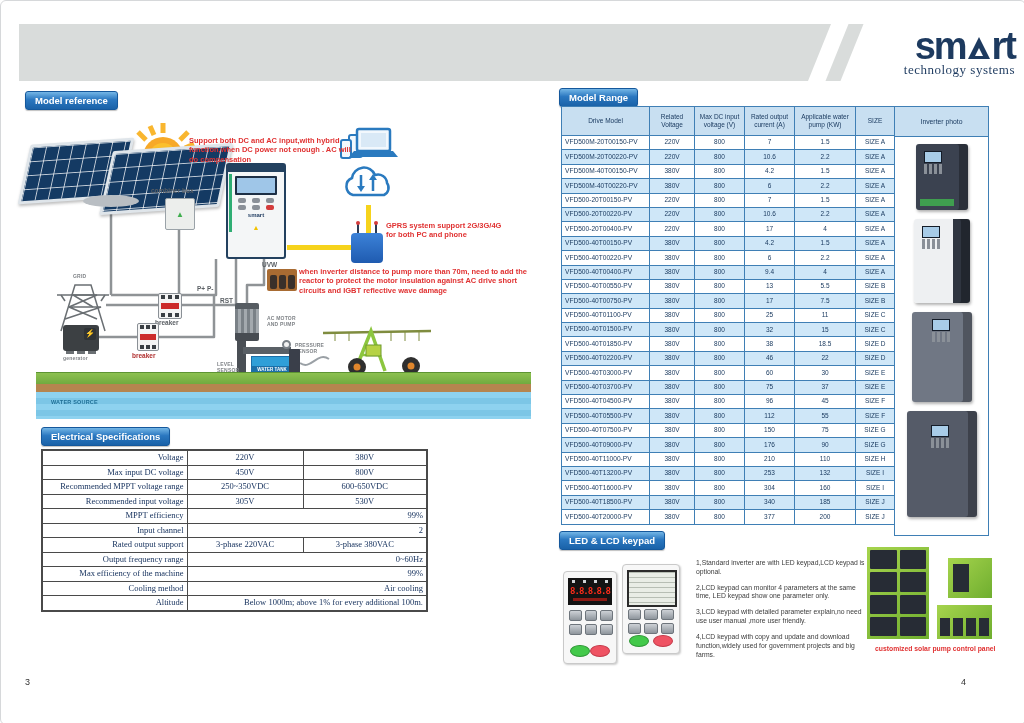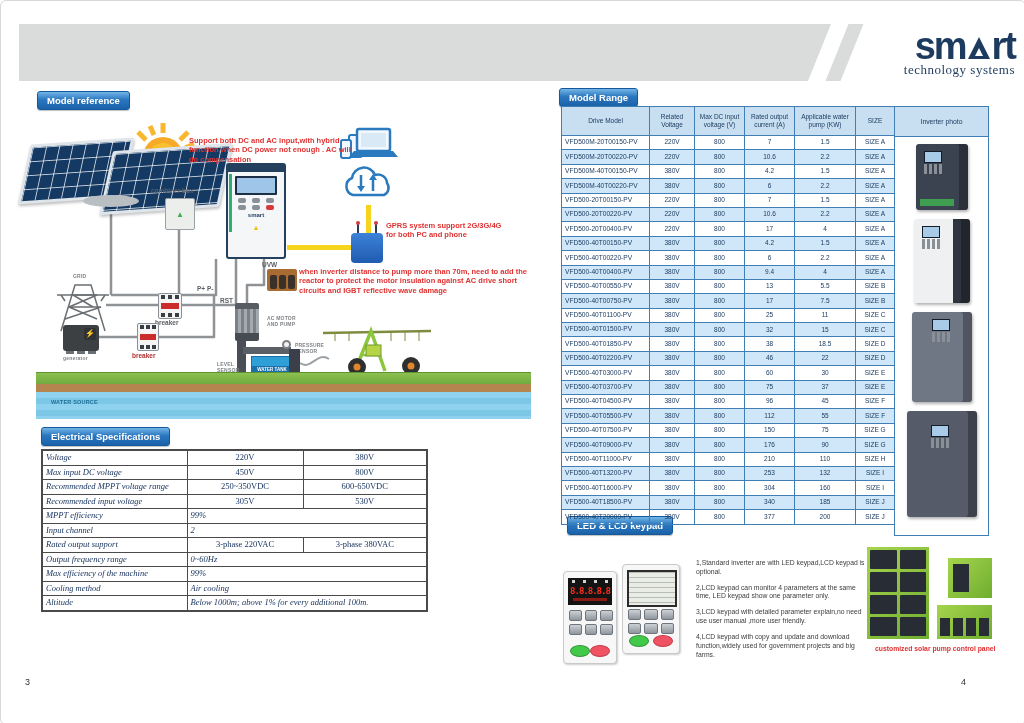--- a/index.html
+++ b/index.html
@@ -75,21 +75,21 @@
   .ant{position:absolute;top:-9px;width:2px;height:9px;background:#2a3b55;}
   .ant::after{content:"";position:absolute;top:-3px;left:-1px;width:4px;height:4px;background:#d43c3c;border-radius:50%;}
   .yline{position:absolute;background:#f6d31c;}
 
   
   #elec{left:40px;top:448px;width:385px;border-collapse:collapse;table-layout:fixed;
     font-family:"Liberation Serif",serif;font-size:8.5px;color:#1a3560;}
   #elec td{border:1px solid #4a4a4a;height:13.5px;padding:0 3px;line-height:1.05;overflow:hidden;white-space:nowrap;}
   #elec{border:2px solid #4a4a4a;}
   #elec td.ctr{text-align:center;}
-  #elec td.lbl,#elec td.val{text-align:left;font-style:italic;}
+  #elec td.lbl,#elec td.val{text-align:right;}
 
   
   #mr{left:560px;top:105px;width:333px;border-collapse:collapse;table-layout:fixed;font-size:6.5px;color:#16365c;}
   #mr th{border:1px solid #3f7fb5;background:#c8dff1;height:28px;font-weight:normal;line-height:1.2;padding:0 1px;}
   #mr td{border:1px solid #3f7fb5;height:13.4px;padding:0 1px;text-align:center;line-height:1;overflow:hidden;white-space:nowrap;}
   #mr td.dm{text-align:left;padding-left:3px;font-size:6.6px;}
   #mr tbody tr:nth-child(even){background:#cfe7f8;}
   .photo-panel{left:893px;top:105px;width:95px;height:430px;border:1px solid #3f7fb5;background:#fff;box-sizing:border-box;}
   .photo-head{height:29px;background:#c8dff1;border-bottom:1px solid #3f7fb5;display:flex;align-items:center;
     justify-content:center;font-size:6.8px;color:#16365c;}
@@ -138,24 +138,24 @@
 
 <div id="page">
 
   <div class="abs header-band"></div>
   <div class="abs header-stripe"></div>
   <div class="abs logo">
     <span class="logo-row"><span>sm</span><span class="logo-tri"></span><span>rt</span></span>
     <span class="logo-sub">technology systems</span>
   </div>
 
-  <div class="abs sec-btn" style="left:36px;top:90px;">Model reference</div>
+  <div class="abs sec-btn" style="left:24px;top:90px;">Model reference</div>
   <div class="abs sec-btn" style="left:558px;top:87px;">Model Range</div>
   <div class="abs sec-btn" style="left:40px;top:426px;">Electrical Specifications</div>
-  <div class="abs sec-btn" style="left:558px;top:515px;margin-left:8px;">LED &amp; LCD keypad</div>
+  <div class="abs sec-btn" style="left:558px;top:530px;">LED &amp; LCD keypad</div>
 
   <div class="abs" id="diagram">
     <svg width="520" height="315" style="position:absolute;left:0;top:0;">
 
       <g transform="translate(152,48)">
         <g stroke="#f9b62f" stroke-width="5">
           <line x1="0" y1="-24" x2="0" y2="-34"></line>
             <line x1="0" y1="24" x2="0" y2="34"></line>
           <line x1="-24" y1="0" x2="-34" y2="0"></line>
             <line x1="24" y1="0" x2="34" y2="0"></line>

